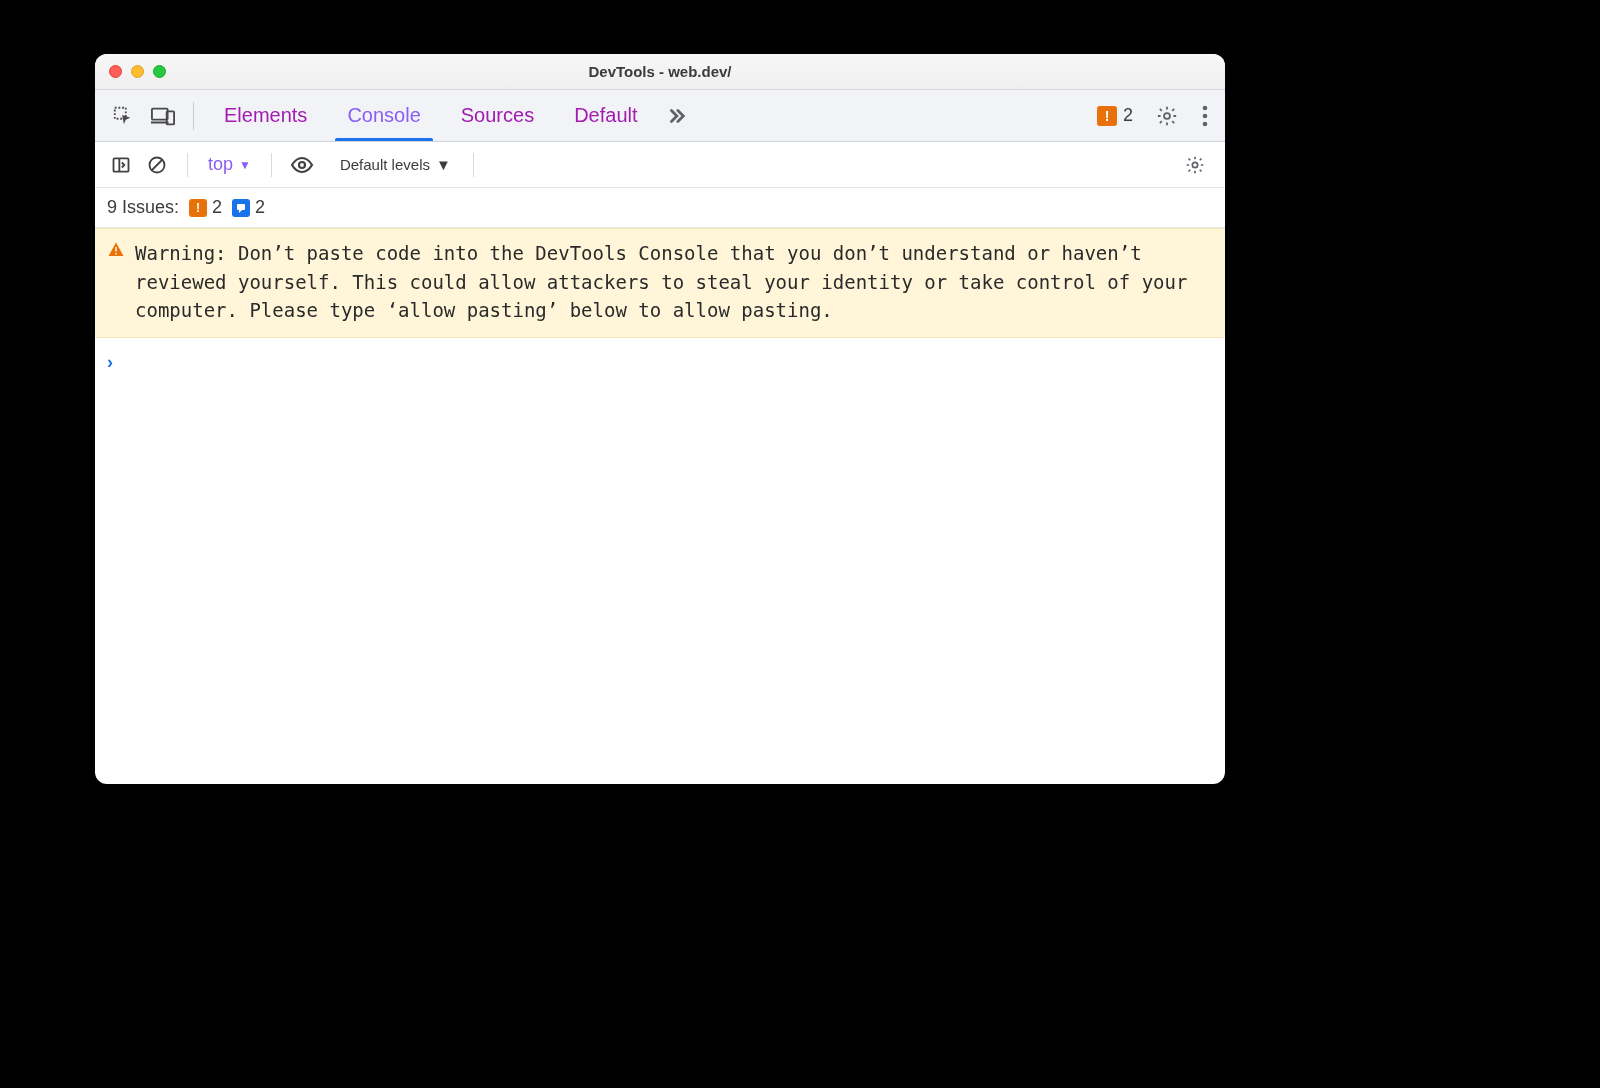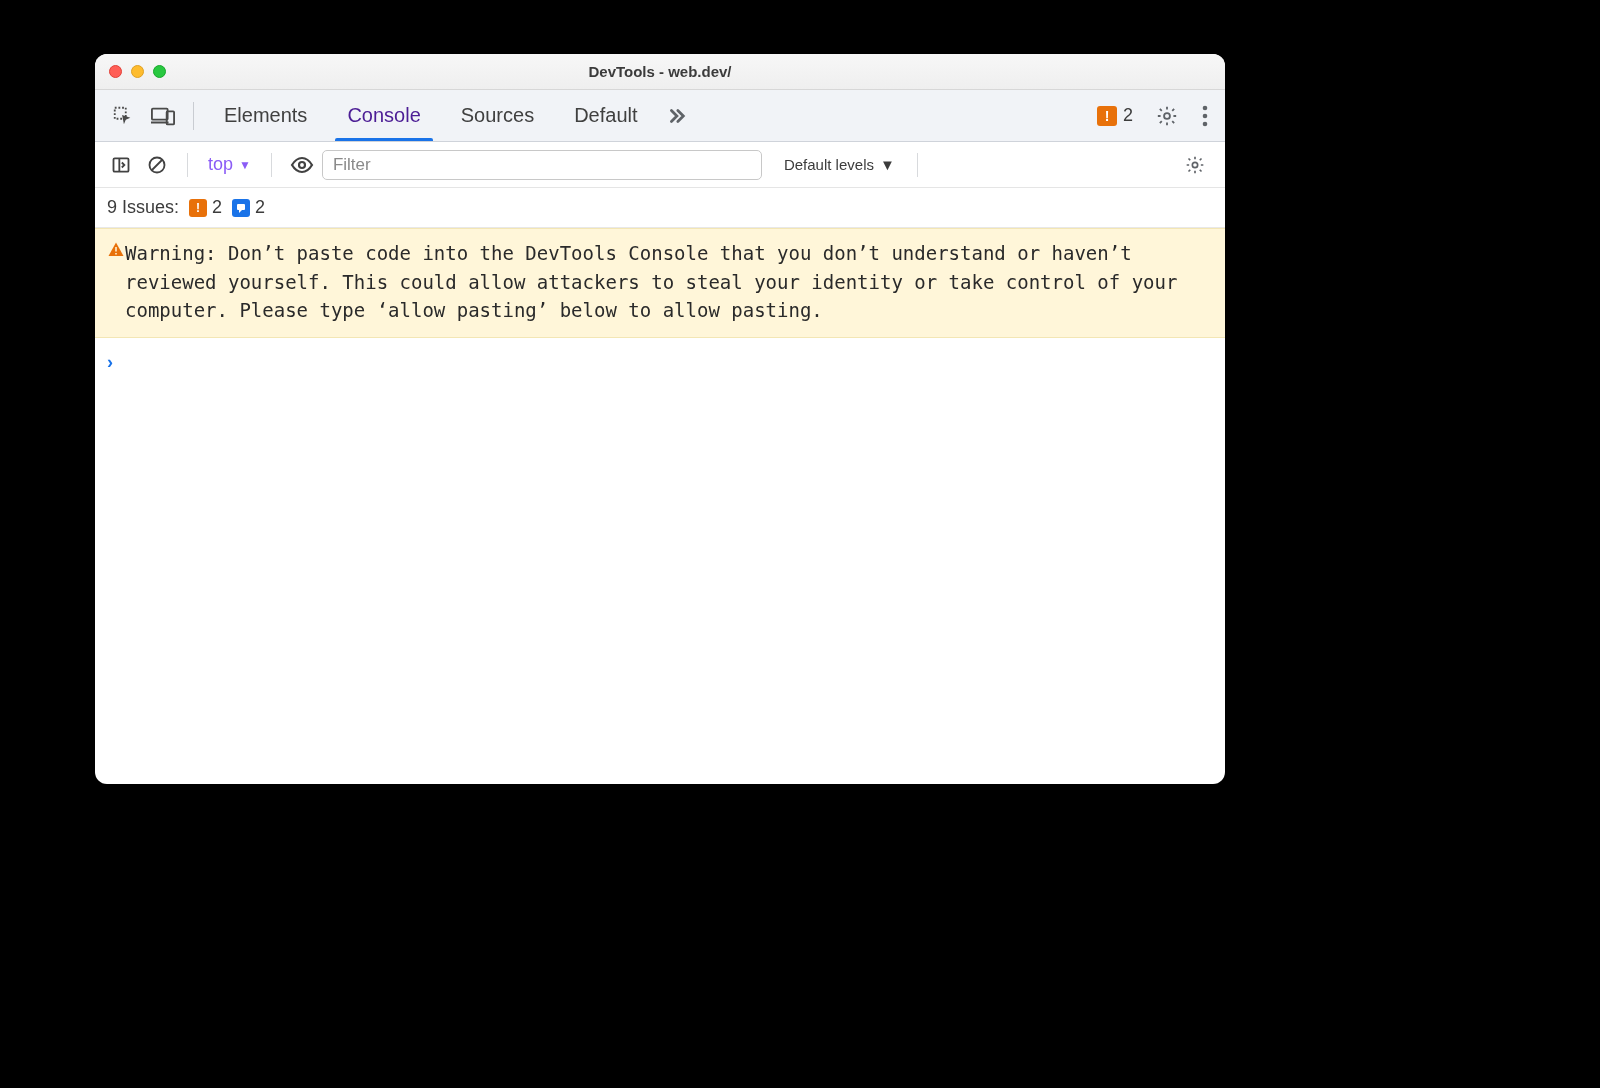--- a/index.html
+++ b/index.html
@@ -51,24 +51,24 @@
     padding: 0 8px;
   }
   .tb-icon {
     width: 36px; height:36px; display:flex;align-items:center;justify-content:center;
     color:#4a4a4a; cursor:pointer; margin: 0 2px;
   }
   .tb-sep { width:1px; height:28px; background:#c9ccd2; margin:0 10px; }
   .tabs { display:flex; align-items:stretch; height:100%; }
   .tab {
     padding: 0 20px; display:flex; align-items:center;
-    font-size: 20px; color:#404040; cursor:pointer;
+    font-size: 20px; color:#a21caf; cursor:pointer;
     position:relative;
   }
-  .tab.active { color:#4c1d95; }
+  .tab.active { color:#8b5cf6; }
   .tab.active::after {
     content:""; position:absolute; left:8px; right:8px; bottom:0;
     height:3px; background:#1a73e8; border-radius:2px 2px 0 0;
   }
   .more-tabs {
     width:36px; display:flex;align-items:center;justify-content:center;
     color:#5f6368; font-size:22px; cursor:pointer;
   }
   .tb-spacer { flex:1; }
   .issue-pill {
@@ -108,21 +108,21 @@
   .mini-badge{width:18px;height:18px;border-radius:3px;display:flex;align-items:center;justify-content:center;color:#fff;font-size:12px;font-weight:700;}
   .mini-badge.orange{background:#e8710a;}
   .mini-badge.blue{background:#1a73e8;}
   .issues-row .pair{display:flex;align-items:center;gap:5px;cursor:pointer;}
 
   .warn-block{
     background:#fff6d9;
     border-top:1px solid #f3e6b4;
     border-bottom:1px solid #f3e6b4;
     padding:10px 16px 12px 12px;
-    display:flex; 
+    display:flex; gap:10px;
   }
   .warn-tri{flex:0 0 auto;color:#d97706;margin-top:2px;}
   .warn-text{
     font-family: Menlo, Consolas, monospace;
     font-size:19px; line-height:1.5; color:#2a2a2a;
     white-space:normal;
   }
   .prompt-row{
     display:flex; align-items:flex-start; padding:14px 12px;
   }
@@ -214,21 +214,20 @@
       <span>top</span>
       <span class="caret">▼</span>
     </div>
     <div class="tool-sep"></div>
     <div class="tool-btn">
       <svg width="24" height="20" viewBox="0 0 24 18" fill="none" stroke="currentColor" stroke-width="2.2">
         <path d="M2 9c3-5 7-7 10-7s7 2 10 7c-3 5-7 7-10 7s-7-2-10-7z"></path>
           <circle cx="12" cy="9" r="3"></circle>
       </svg>
     </div>
-    <input class="filter-input" placeholder="Filter" style="">
     <div class="levels">
       <span>Default levels</span>
       <span class="caret">▼</span>
     </div>
     <div class="tool-sep" style="margin-left:18px"></div>
     <div class="gear">
       <svg width="20" height="20" viewBox="0 0 24 24" fill="none" stroke="currentColor" stroke-width="2">
         <circle cx="12" cy="12" r="3.2"></circle>
         <path d="M12 2v3M12 19v3M4.2 4.2l2.1 2.1M17.7 17.7l2.1 2.1M2 12h3M19 12h3M4.2 19.8l2.1-2.1M17.7 6.3l2.1-2.1"></path>
       </svg>

